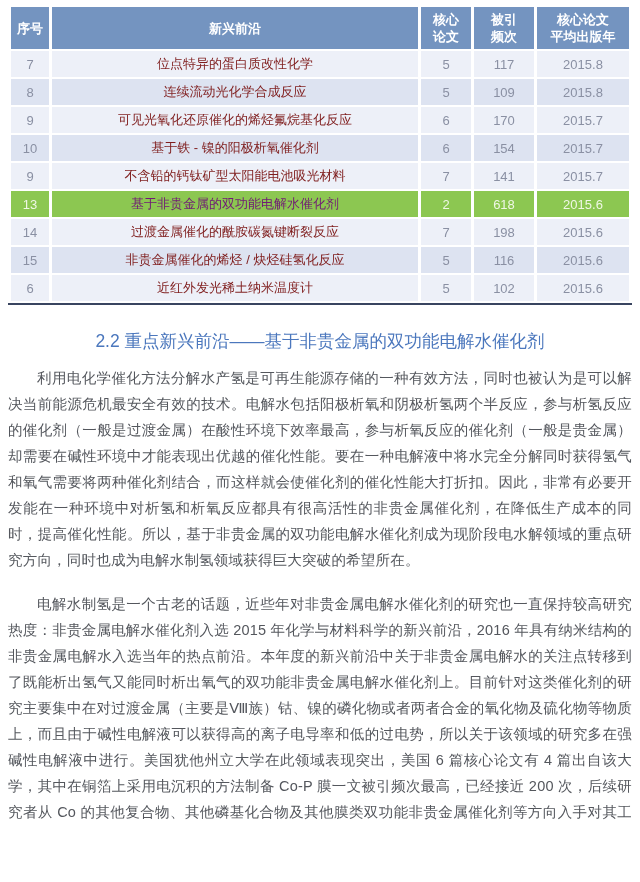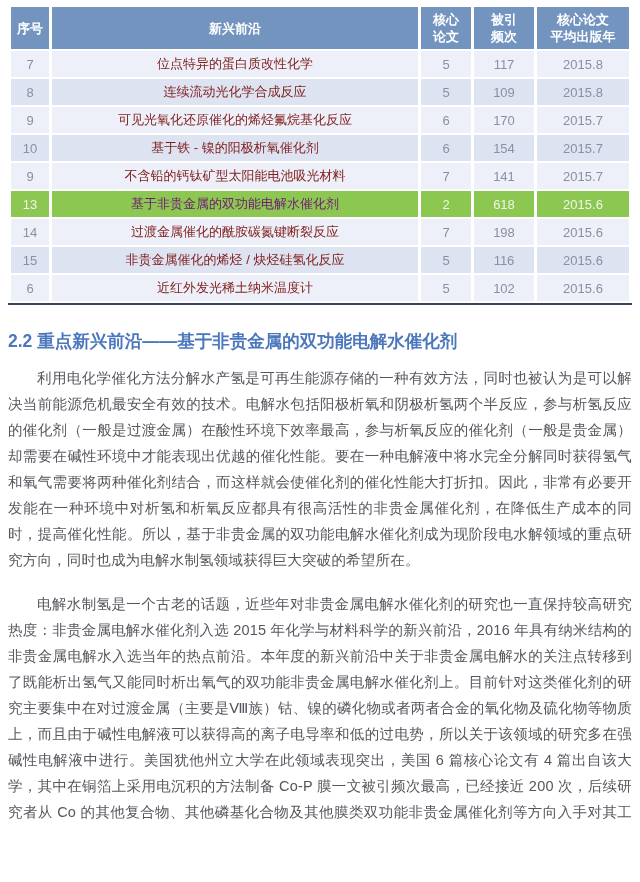--- a/index.html
+++ b/index.html
@@ -64,22 +64,23 @@
     background: #8CC751 !important;
     color: #701a75;
   }
   tbody tr.highlight td.num { color: #EFF7E5; }
 
   
   h2.section-title {
     margin: 24px 0 0 0;
     font-size: 17.5px;
     line-height: 24px;
-    font-weight: bold;
+    font-weight: normal;
     color: #4B77BD;
+    text-align: center;
   }
 
   
   .body-text p {
     margin: 0;
     font-size: 14.5px;
     line-height: 26px;
     color: #54575D;
     text-align: justify;
     text-indent: 2em;

